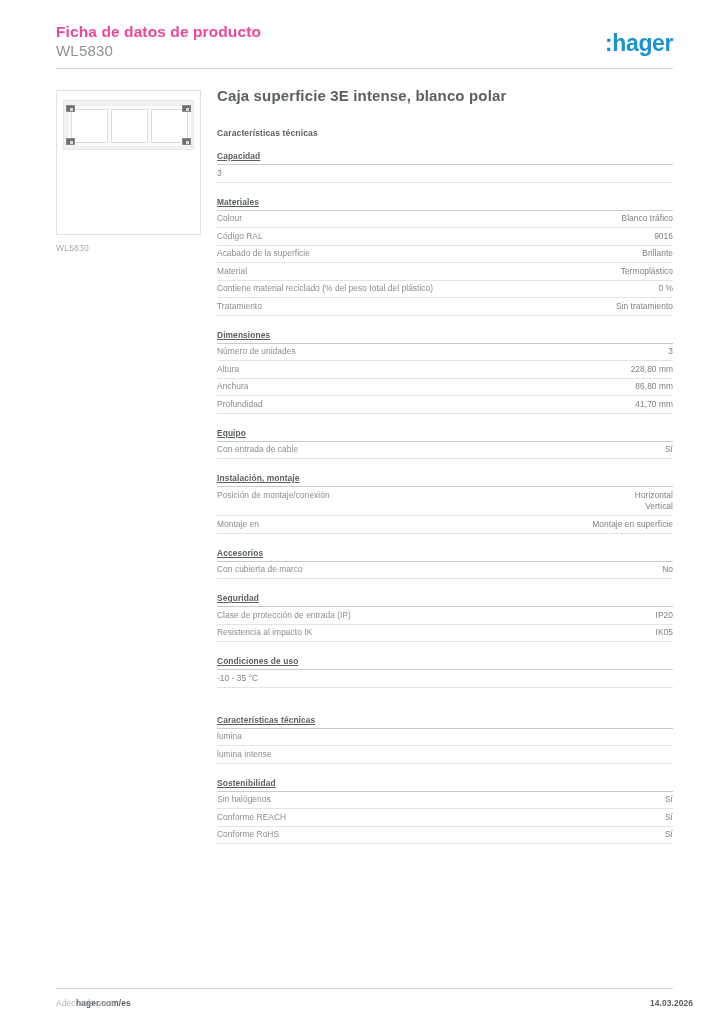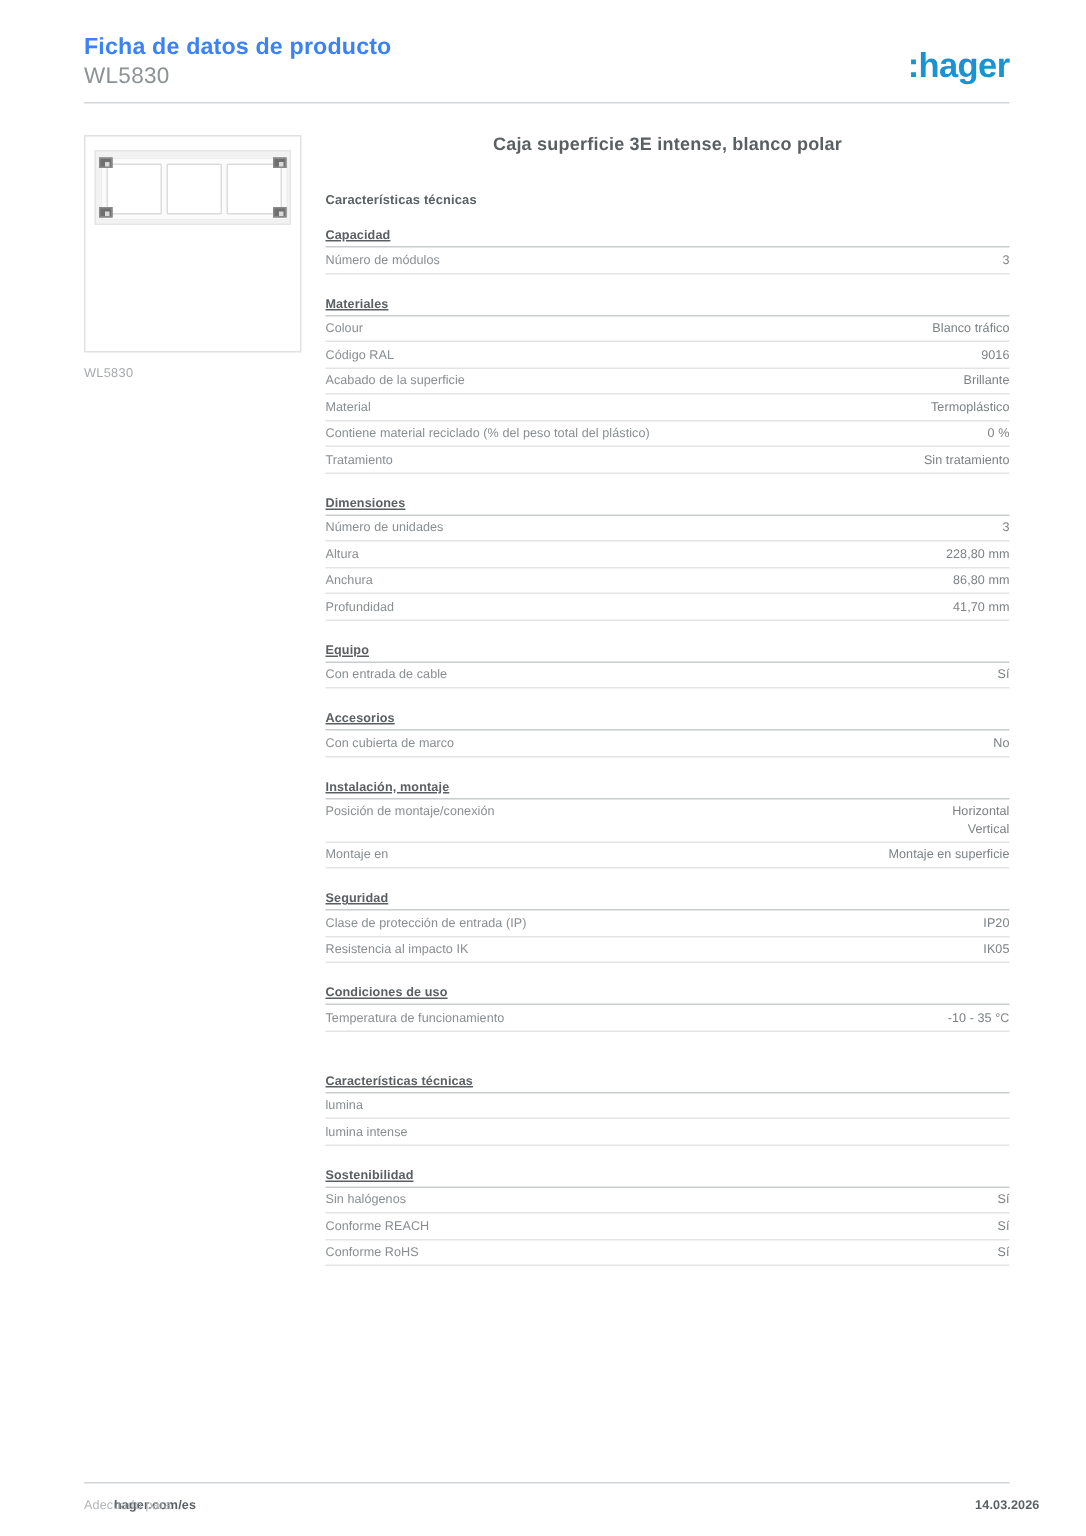--- a/index.html
+++ b/index.html
@@ -29,21 +29,21 @@
     position: absolute;
     left: 56px;
     top: 22px;
     width: 617px;
     height: 46px;
   }
   .title-block { position: absolute; left: 0; top: 0; }
   .doc-title {
     font-size: 15.5px;
     font-weight: bold;
-    color: #3b82f6;
+    color: #ec4899;
     letter-spacing: 0.1px;
     line-height: 19px;
     margin: 0;
   }
   .doc-subtitle {
     font-size: 15px;
     font-weight: normal;
     color: #8d9295;
     letter-spacing: 0.2px;
     line-height: 19px;
@@ -147,27 +147,26 @@
 
   
   .spec-col {
     position: absolute;
     left: 217px;
     top: 90px;
     width: 456px;
   }
 
   .product-name {
-    font-size: 12px;
+    font-size: 15px;
     font-weight: bold;
     color: #5a5f62;
     letter-spacing: 0.15px;
     line-height: 12px;
     margin: 0 0 25px 0;
-    text-align: center;
   }
 
   .group-title {
     font-size: 8.6px;
     font-weight: bold;
     color: #5a5f62;
     letter-spacing: 0.1px;
     line-height: 12px;
     margin: 0 0 12px 0;
   }
@@ -289,21 +288,20 @@
   </div>
 
   <div class="spec-col">
     <div class="product-name">Caja superficie 3E intense, blanco polar</div>
     <div class="group-title">Características técnicas</div>
 
     <div id="sections-upper">
         <div class="section">
           <div class="section-head">Capacidad</div>
           <div class="row">
-            <div class="row-label">Número de módulos</div>
             <div class="row-value">3</div>
           </div>
         </div>
         <div class="section">
           <div class="section-head">Materiales</div>
           <div class="row">
             <div class="row-label">Colour</div>
             <div class="row-value">Blanco tráfico</div>
           </div>
           <div class="row">
@@ -344,56 +342,55 @@
           <div class="row">
             <div class="row-label">Profundidad</div>
             <div class="row-value">41,70 mm</div>
           </div>
         </div>
         <div class="section">
           <div class="section-head">Equipo</div>
           <div class="row">
             <div class="row-label">Con entrada de cable</div>
             <div class="row-value">Sí</div>
-          </div>
-        </div>
-        <div class="section">
-          <div class="section-head">Accesorios</div>
-          <div class="row">
-            <div class="row-label">Con cubierta de marco</div>
-            <div class="row-value">No</div>
           </div>
         </div>
         <div class="section">
           <div class="section-head">Instalación, montaje</div>
           <div class="row">
             <div class="row-label">Posición de montaje/conexión</div>
             <div class="row-value">Horizontal
 Vertical</div>
           </div>
           <div class="row">
             <div class="row-label">Montaje en</div>
             <div class="row-value">Montaje en superficie</div>
           </div>
         </div>
         <div class="section">
+          <div class="section-head">Accesorios</div>
+          <div class="row">
+            <div class="row-label">Con cubierta de marco</div>
+            <div class="row-value">No</div>
+          </div>
+        </div>
+        <div class="section">
           <div class="section-head">Seguridad</div>
           <div class="row">
             <div class="row-label">Clase de protección de entrada (IP)</div>
             <div class="row-value">IP20</div>
           </div>
           <div class="row">
             <div class="row-label">Resistencia al impacto IK</div>
             <div class="row-value">IK05</div>
           </div>
         </div>
         <div class="section">
           <div class="section-head">Condiciones de uso</div>
           <div class="row">
-            <div class="row-label">Temperatura de funcionamiento</div>
             <div class="row-value">-10 - 35 °C</div>
           </div>
         </div>
       </div>
 
     <div class="midgroup">
       <div id="sections-lower">
           <div class="section">
             <div class="section-head">Características técnicas</div>
             <div class="row no-value">

